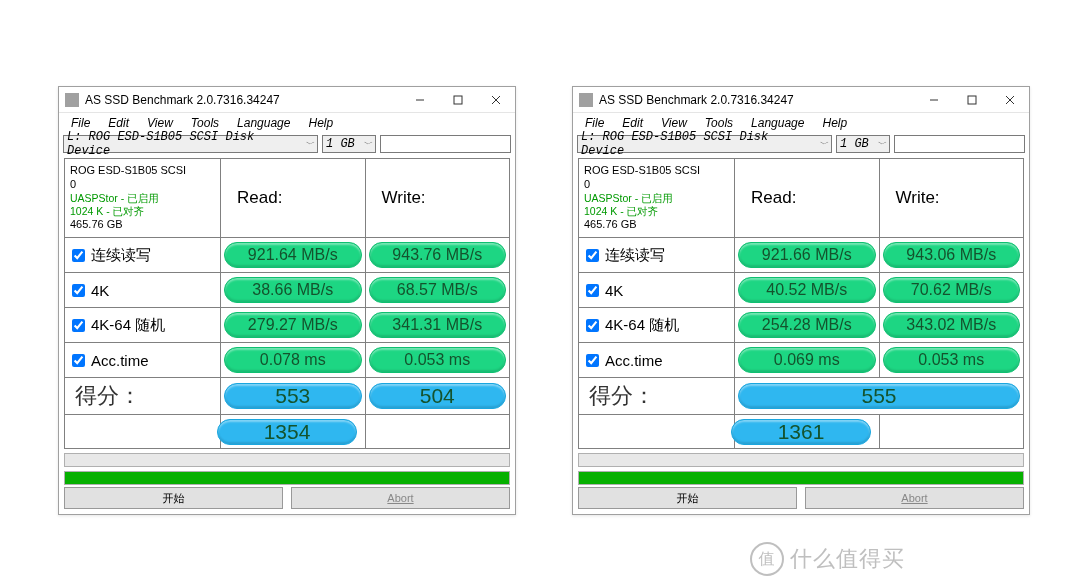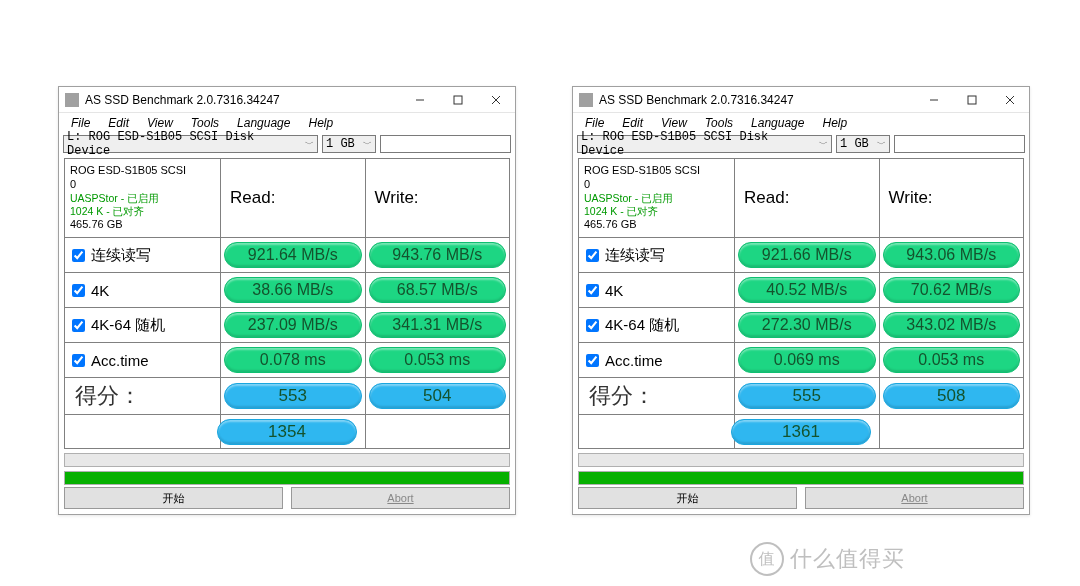--- a/index.html
+++ b/index.html
@@ -50,21 +50,21 @@
     display: flex; align-items: center; gap: 4px;
     padding: 0 4px 3px 4px;
   }
   .combo {
     border: 1px solid #7a7a7a;
     background: #efefef;
     font-family: "Courier New", monospace;
     font-size: 12px;
     padding: 0 3px;
     height: 18px;
-    display: flex; align-items: center; justify-content: space-between;
+    display: flex; align-items: center; justify-content: space-between; font-style: italic;
   }
   .combo .chev { font-size: 9px; color: #333; margin-left: 4px; }
   .combo.device { flex: 0 0 255px; }
   .combo.size { flex: 0 0 54px; }
   .searchbox {
     flex: 1;
     border: 1px solid #7a7a7a;
     height: 18px;
     background: #fff;
   }
@@ -90,40 +90,40 @@
   .col-label { width: 155px; flex-shrink: 0; }
   .col-val { flex: 1; justify-content: center; padding: 3px; }
   .info-cell {
     font-size: 11px; line-height: 1.25;
     flex-direction: column; align-items: flex-start; justify-content: center;
     padding: 3px 5px;
     text-align: center;
   }
   .info-line { white-space: nowrap; }
   .info-green { color: #009900; font-size: 10.5px; }
-  .hdr { font-size: 17px; padding-left: 9px; }
+  .hdr { font-size: 17px; padding-left: 16px; }
   .chk-row .col-label { font-size: 15px; display: flex; align-items: center; gap: 4px; height: 34px; }
   .chk-row .col-label input { margin: 0 2px 0 2px; }
   .pill {
     width: 100%; height: 26px;
     border-radius: 13px;
     display: flex; align-items: center; justify-content: center;
     font-size: 16px;
     color: #14532d;
   }
   .pill-green {
     background: #1dd683;
     box-shadow: inset 0 -2px 2px rgba(0,0,0,0.12), inset 0 2px 2px rgba(255,255,255,0.4);
     border: 1px solid #0fbf70;
   }
   .pill-blue {
     background: #2fb7f0;
     box-shadow: inset 0 -2px 2px rgba(0,0,0,0.12), inset 0 2px 2px rgba(255,255,255,0.4);
     border: 1px solid #1aa6df;
-    font-size: 17px;
+    font-size: 21px;
   }
   .score-row .cell { height: 36px; }
   .score-label { font-size: 22px; color: #333; padding-left: 10px;}
   .total-row { height: 34px; border-top: 1px solid #808080; position: relative; }
   .total-row .cell { border-left: 1px solid #808080; }
   .total-pill-wrap {
     position: absolute; left: 50%; transform: translateX(-50%);
     top: 4px; width: 140px;
   }
   .progress {
@@ -243,21 +243,21 @@
         <div class="cell col-val">
               <div class="pill pill-green">68.57 MB/s</div>
             </div>
       </div>
       <div class="row chk-row">
         <div class="cell col-label">
               <input type="checkbox" checked="" style="">
               <span>4K-64 随机</span>
             </div>
         <div class="cell col-val">
-              <div class="pill pill-green">237.09 MB/s</div>
+              <div class="pill pill-green">279.27 MB/s</div>
             </div>
         <div class="cell col-val">
               <div class="pill pill-green">341.31 MB/s</div>
             </div>
       </div>
       <div class="row chk-row">
         <div class="cell col-label">
               <input type="checkbox" checked="" style="">
               <span>Acc.time</span>
             </div>
@@ -375,21 +375,21 @@
         <div class="cell col-val">
               <div class="pill pill-green">70.62 MB/s</div>
             </div>
       </div>
       <div class="row chk-row">
         <div class="cell col-label">
               <input type="checkbox" checked="" style="">
               <span>4K-64 随机</span>
             </div>
         <div class="cell col-val">
-              <div class="pill pill-green">272.30 MB/s</div>
+              <div class="pill pill-green">254.28 MB/s</div>
             </div>
         <div class="cell col-val">
               <div class="pill pill-green">343.02 MB/s</div>
             </div>
       </div>
       <div class="row chk-row">
         <div class="cell col-label">
               <input type="checkbox" checked="" style="">
               <span>Acc.time</span>
             </div>
@@ -397,23 +397,20 @@
               <div class="pill pill-green">0.069 ms</div>
             </div>
         <div class="cell col-val">
               <div class="pill pill-green">0.053 ms</div>
             </div>
       </div>
       <div class="row score-row">
         <div class="cell col-label score-label">得分：</div>
         <div class="cell col-val">
               <div class="pill pill-blue">555</div>
-            </div>
-        <div class="cell col-val">
-              <div class="pill pill-blue">508</div>
             </div>
       </div>
       <div class="row total-row" style="display:block;">
         <div style="display:flex; height:100%;">
           <div class="cell col-label" style="border-left:none;"></div>
           <div class="cell col-val"></div>
           <div class="cell col-val"></div>
         </div>
         <div class="total-pill-wrap">
               <div class="pill pill-blue">1361</div>

